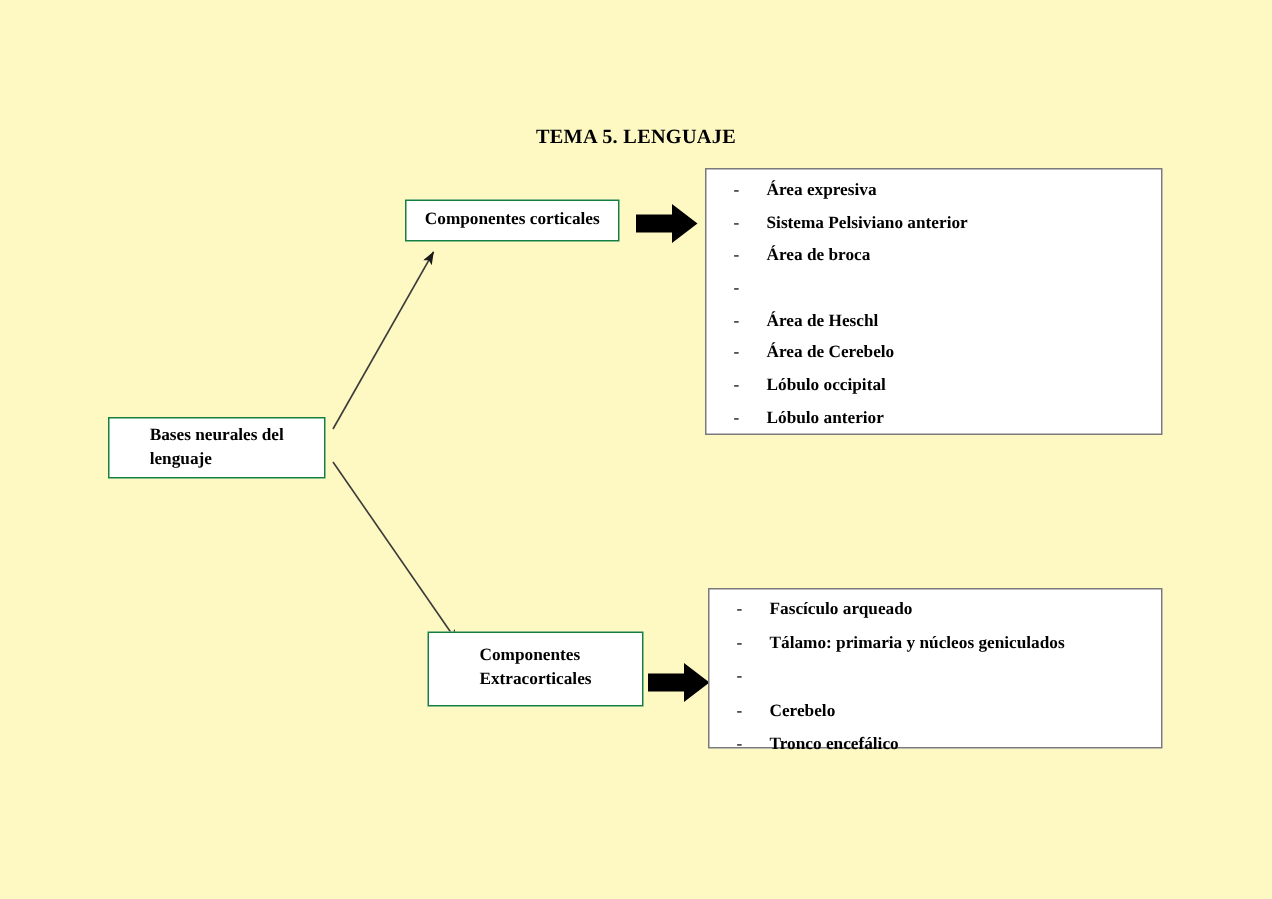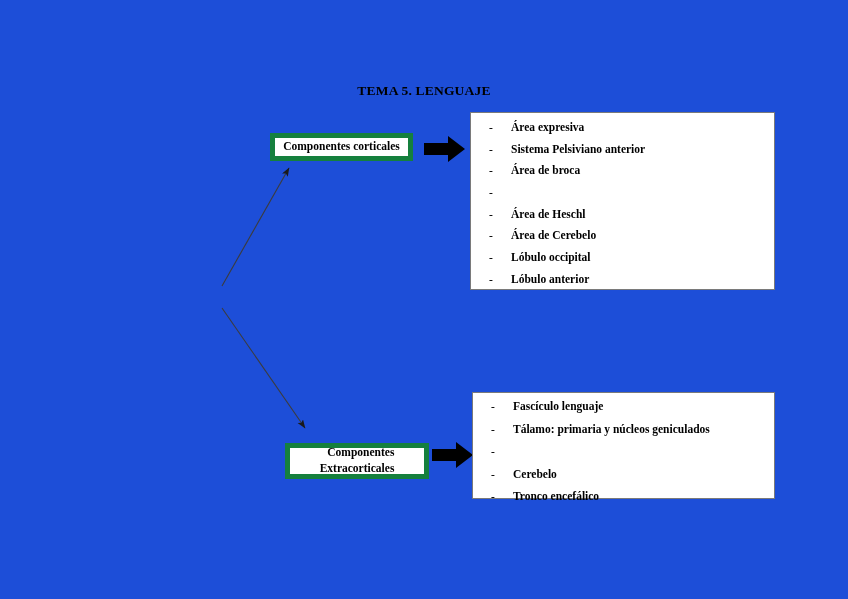--- a/index.html
+++ b/index.html
@@ -4,66 +4,66 @@
 <style>
   html, body {
     margin: 0;
     padding: 0;
     background: #ffffff;
   }
   #page {
     position: relative;
     width: 848px;
     height: 599px;
-    background: #1d4ed8;
+    background: #fef9c3;
     overflow: hidden;
     font-family: "Liberation Serif", "DejaVu Serif", serif;
     color: #000000;
   }
   #title {
     position: absolute;
     left: 0;
     top: 83px;
     width: 848px;
     text-align: center;
     font-size: 13.5px;
     font-weight: bold;
     letter-spacing: 0.2px;
   }
   .node-box {
     position: absolute;
     box-sizing: border-box;
-    border: 5px solid #15803d;
+    border: 1px solid #15803d;
     background: #ffffff;
     display: flex;
     align-items: center;
     justify-content: center;
-    text-align: right;
+    text-align: left;
     font-weight: bold;
     font-size: 11.5px;
     line-height: 1.35;
     padding: 2px 4px;
   }
   #box-bases {
     left: 72px;
     top: 278px;
     width: 145px;
     height: 41px;
   }
   #box-corticales {
     left: 270px;
     top: 133px;
     width: 143px;
     height: 28px;
   }
   #box-extracorticales {
     left: 285px;
-    top: 443px;
+    top: 421px;
     width: 144px;
-    height: 36px;
+    height: 50px;
   }
   .list-box {
     position: absolute;
     box-sizing: border-box;
     border: 1px solid #7a7a7a;
     background: #ffffff;
   }
   #list-box-corticales {
     left: 470px;
     top: 112px;
@@ -138,20 +138,26 @@
   </svg>
 
   <svg id="block-arrow-top" class="arrow-svg" width="42" height="30" viewBox="0 0 42 30" xmlns="http://www.w3.org/2000/svg">
     <path d="M0,9 L24,9 L24,2 L41,15 L24,28 L24,21 L0,21 Z" fill="#000000"></path>
   </svg>
 
   <svg id="block-arrow-bottom" class="arrow-svg" width="42" height="30" viewBox="0 0 42 30" xmlns="http://www.w3.org/2000/svg">
     <path d="M0,9 L24,9 L24,2 L41,15 L24,28 L24,21 L0,21 Z" fill="#000000"></path>
   </svg>
 
+  <div class="node-box" id="box-bases">
+    <div>
+      <span>Bases neurales del</span><br>
+      <span>lenguaje</span>
+    </div>
+  </div>
 
   <div class="node-box" id="box-corticales">
     <span>Componentes corticales</span>
   </div>
 
   <div class="node-box" id="box-extracorticales">
     <div>
       <span>Componentes</span><br>
       <span>Extracorticales</span>
     </div>
@@ -190,21 +196,21 @@
           <span class="bullet-dash">-</span>
           <span>Lóbulo anterior</span>
         </li>
       </ul>
   </div>
 
   <div class="list-box" id="list-box-extracorticales">
     <ul class="bullet-list">
         <li>
           <span class="bullet-dash">-</span>
-          <span>Fascículo lenguaje</span>
+          <span>Fascículo arqueado</span>
         </li>
         <li>
           <span class="bullet-dash">-</span>
           <span>Tálamo: primaria y núcleos geniculados</span>
         </li>
         <li>
           <span class="bullet-dash">-</span>
         </li>
         <li>
           <span class="bullet-dash">-</span>

